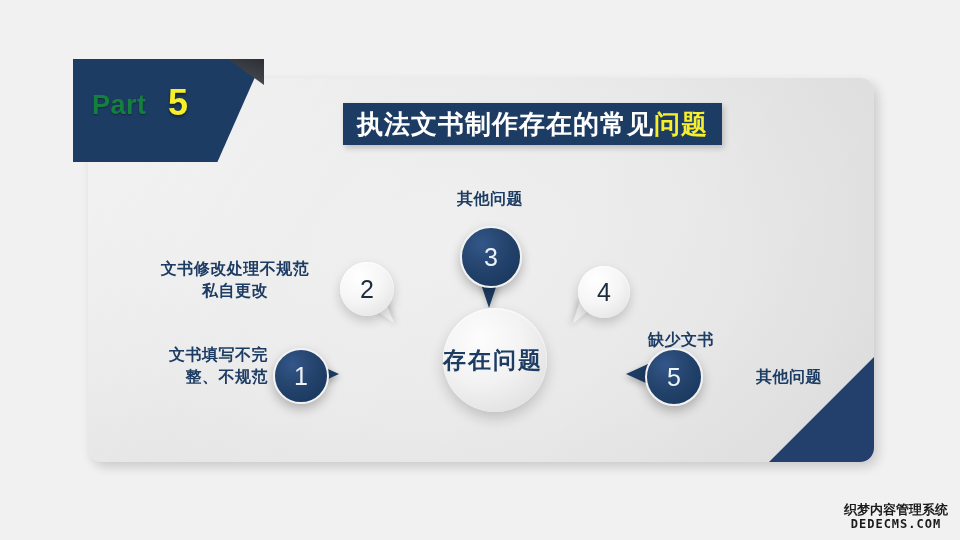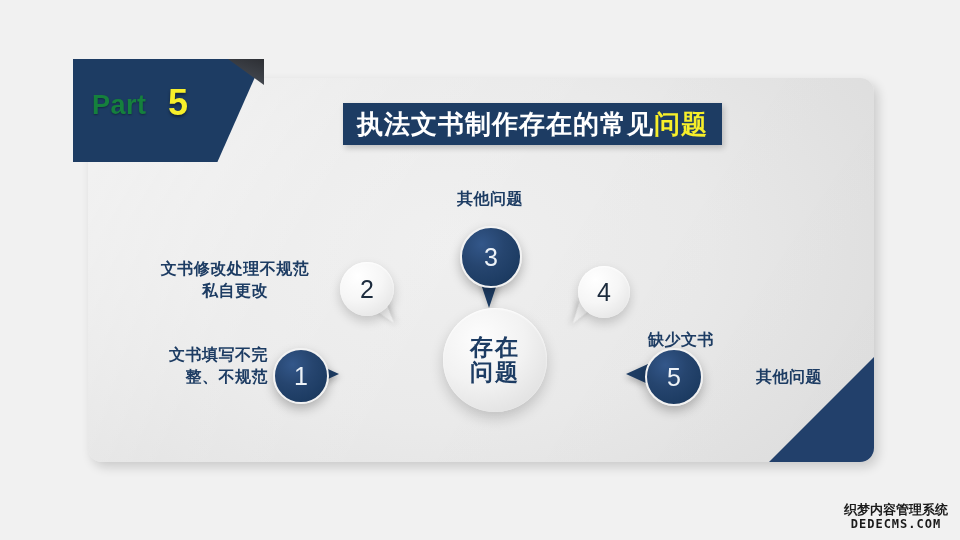--- a/index.html
+++ b/index.html
@@ -73,21 +73,21 @@
     white-space:nowrap;line-height:1;
   }
   #title-box .t .hl{color:#f7ef2a;}
 
   
   #center-circle{
     position:absolute;left:443px;top:308px;width:104px;height:104px;
     border-radius:50%;
     background:radial-gradient(circle at 36% 30%, #fdfdfd 0%, #f2f2f2 45%, #e3e3e3 78%, #d6d6d6 100%);
     box-shadow:0 6px 14px rgba(0,0,0,.18), inset 0 1px 2px rgba(255,255,255,.9);
-    display:flex;flex-direction:column;align-items:center;justify-content:center;
+    display:flex;flex-direction:row;align-items:center;
     z-index:5;
   }
   #center-circle span{
     color:#1d3c63;font-size:23px;font-weight:bold;line-height:1.08;letter-spacing:2px;
   }
 
   
   .bubble{
     position:absolute;border-radius:50%;
     display:flex;align-items:center;justify-content:center;

